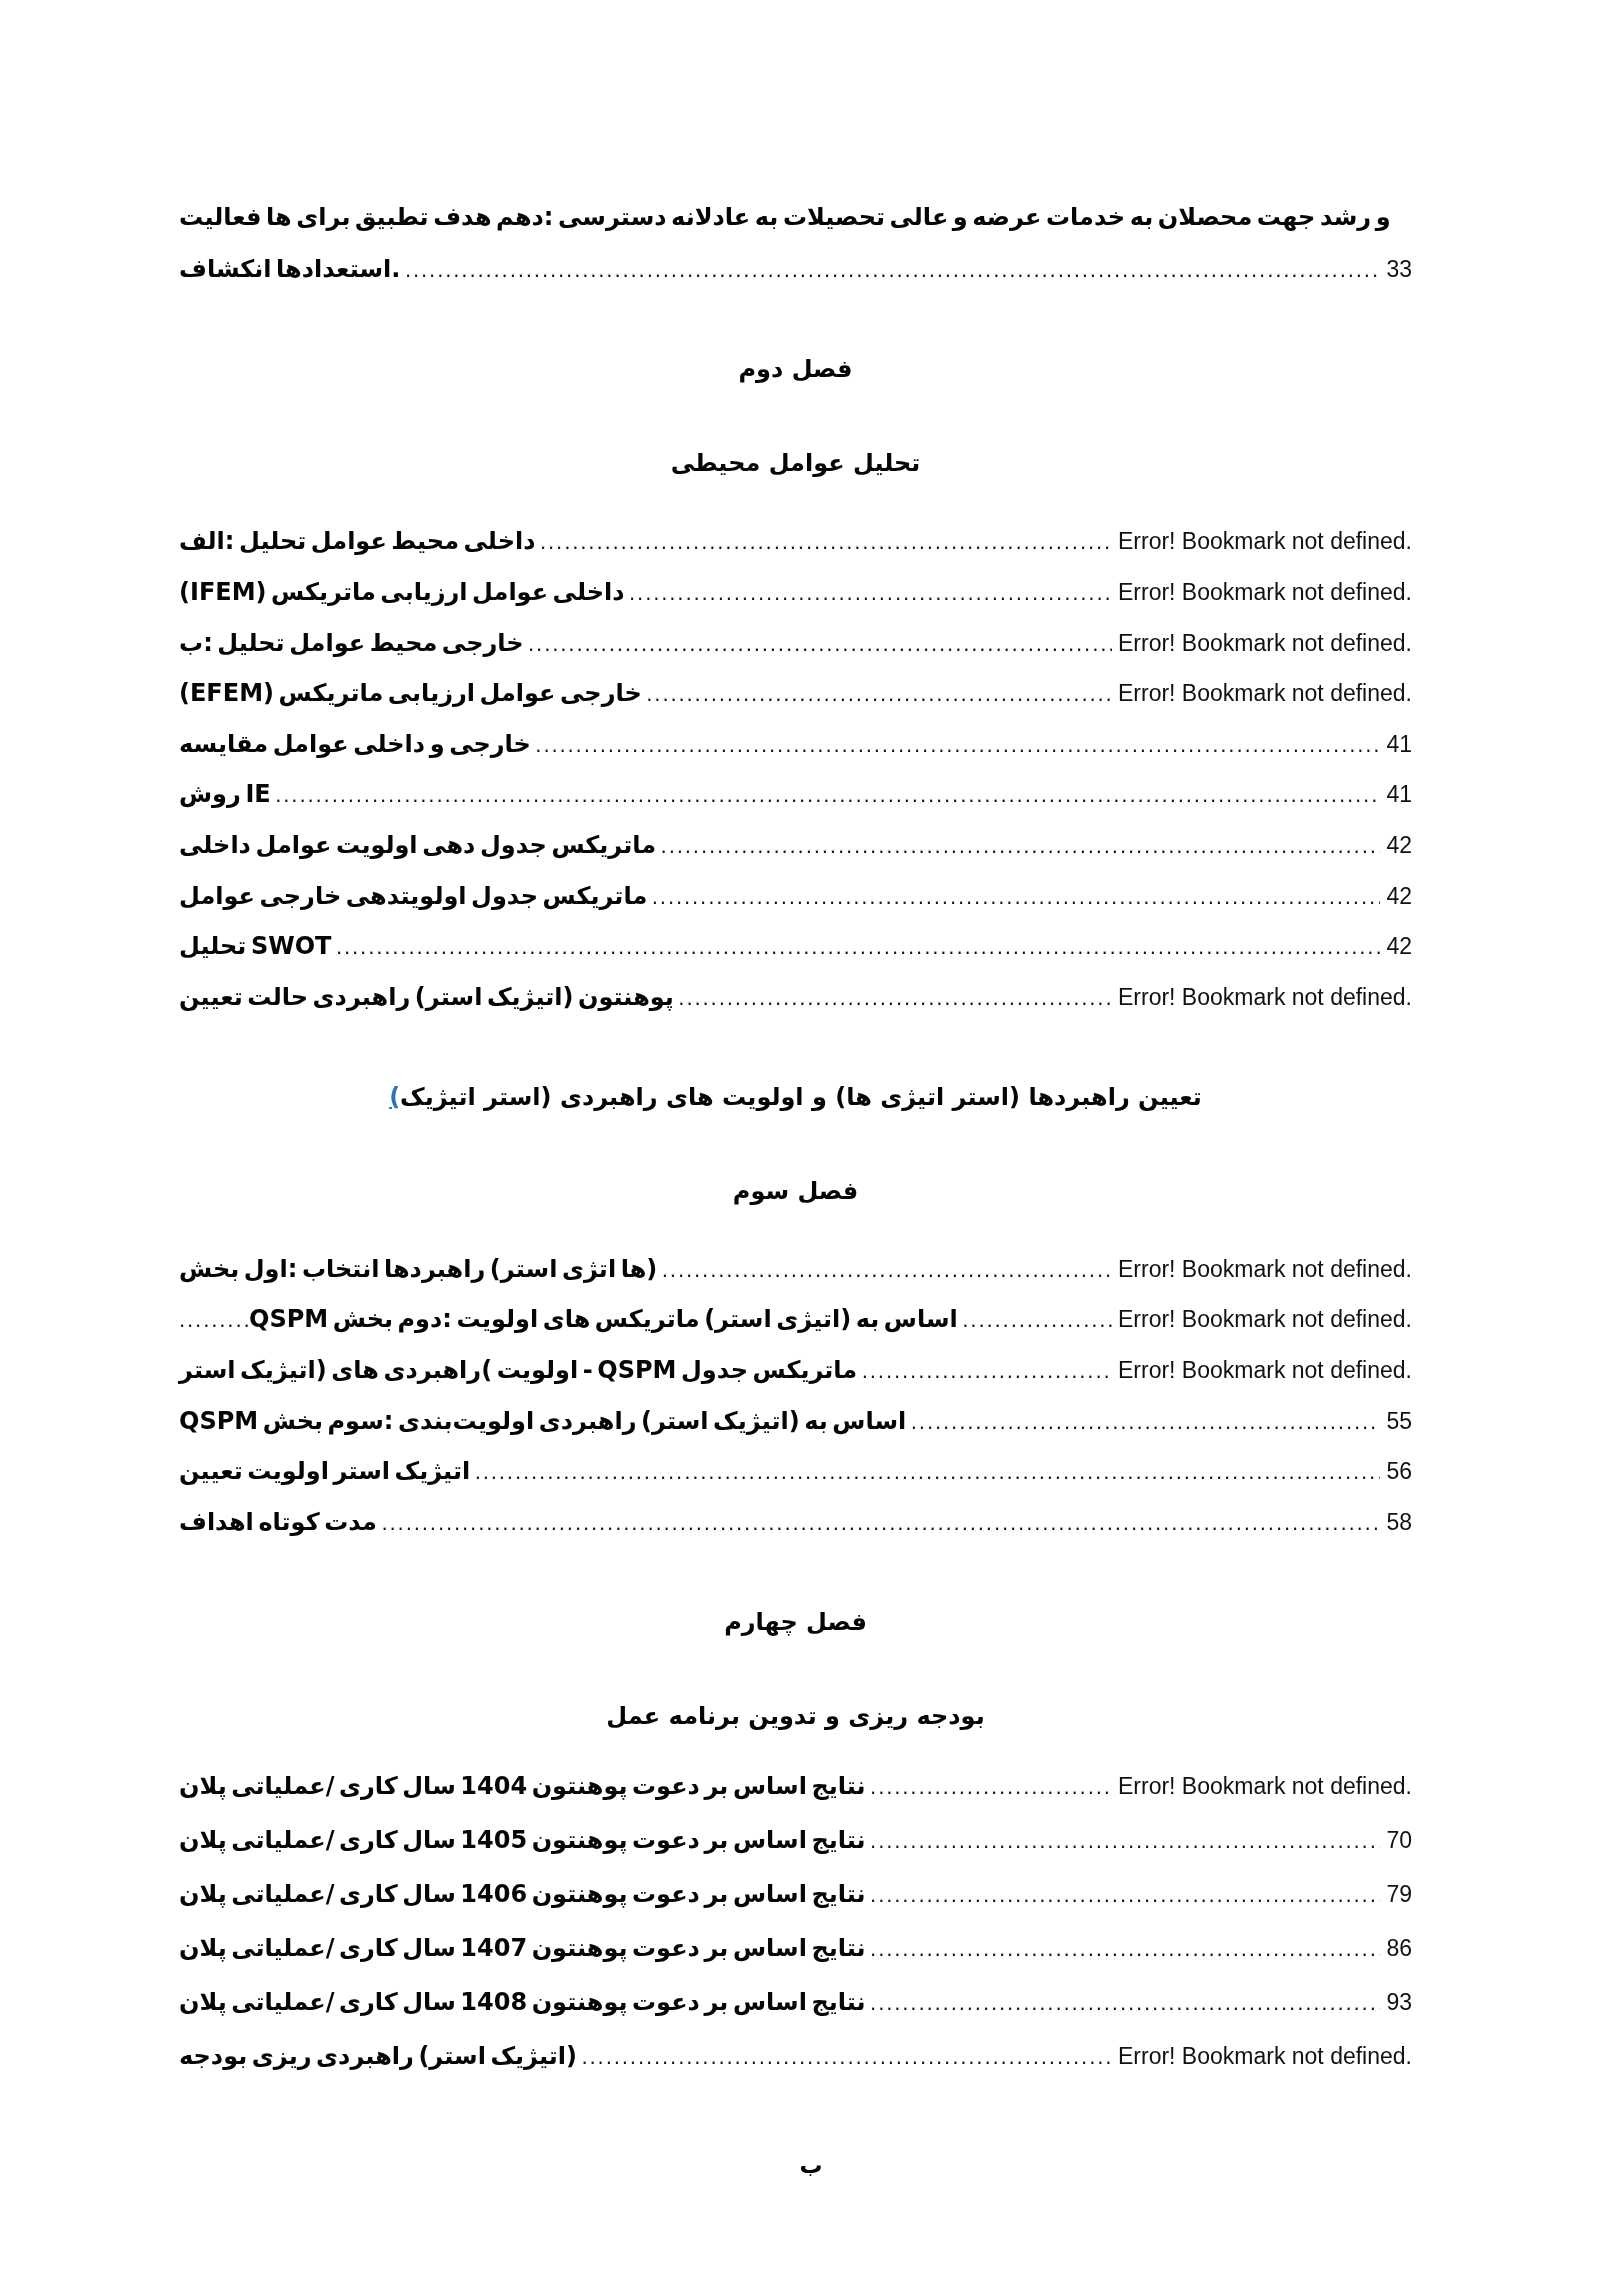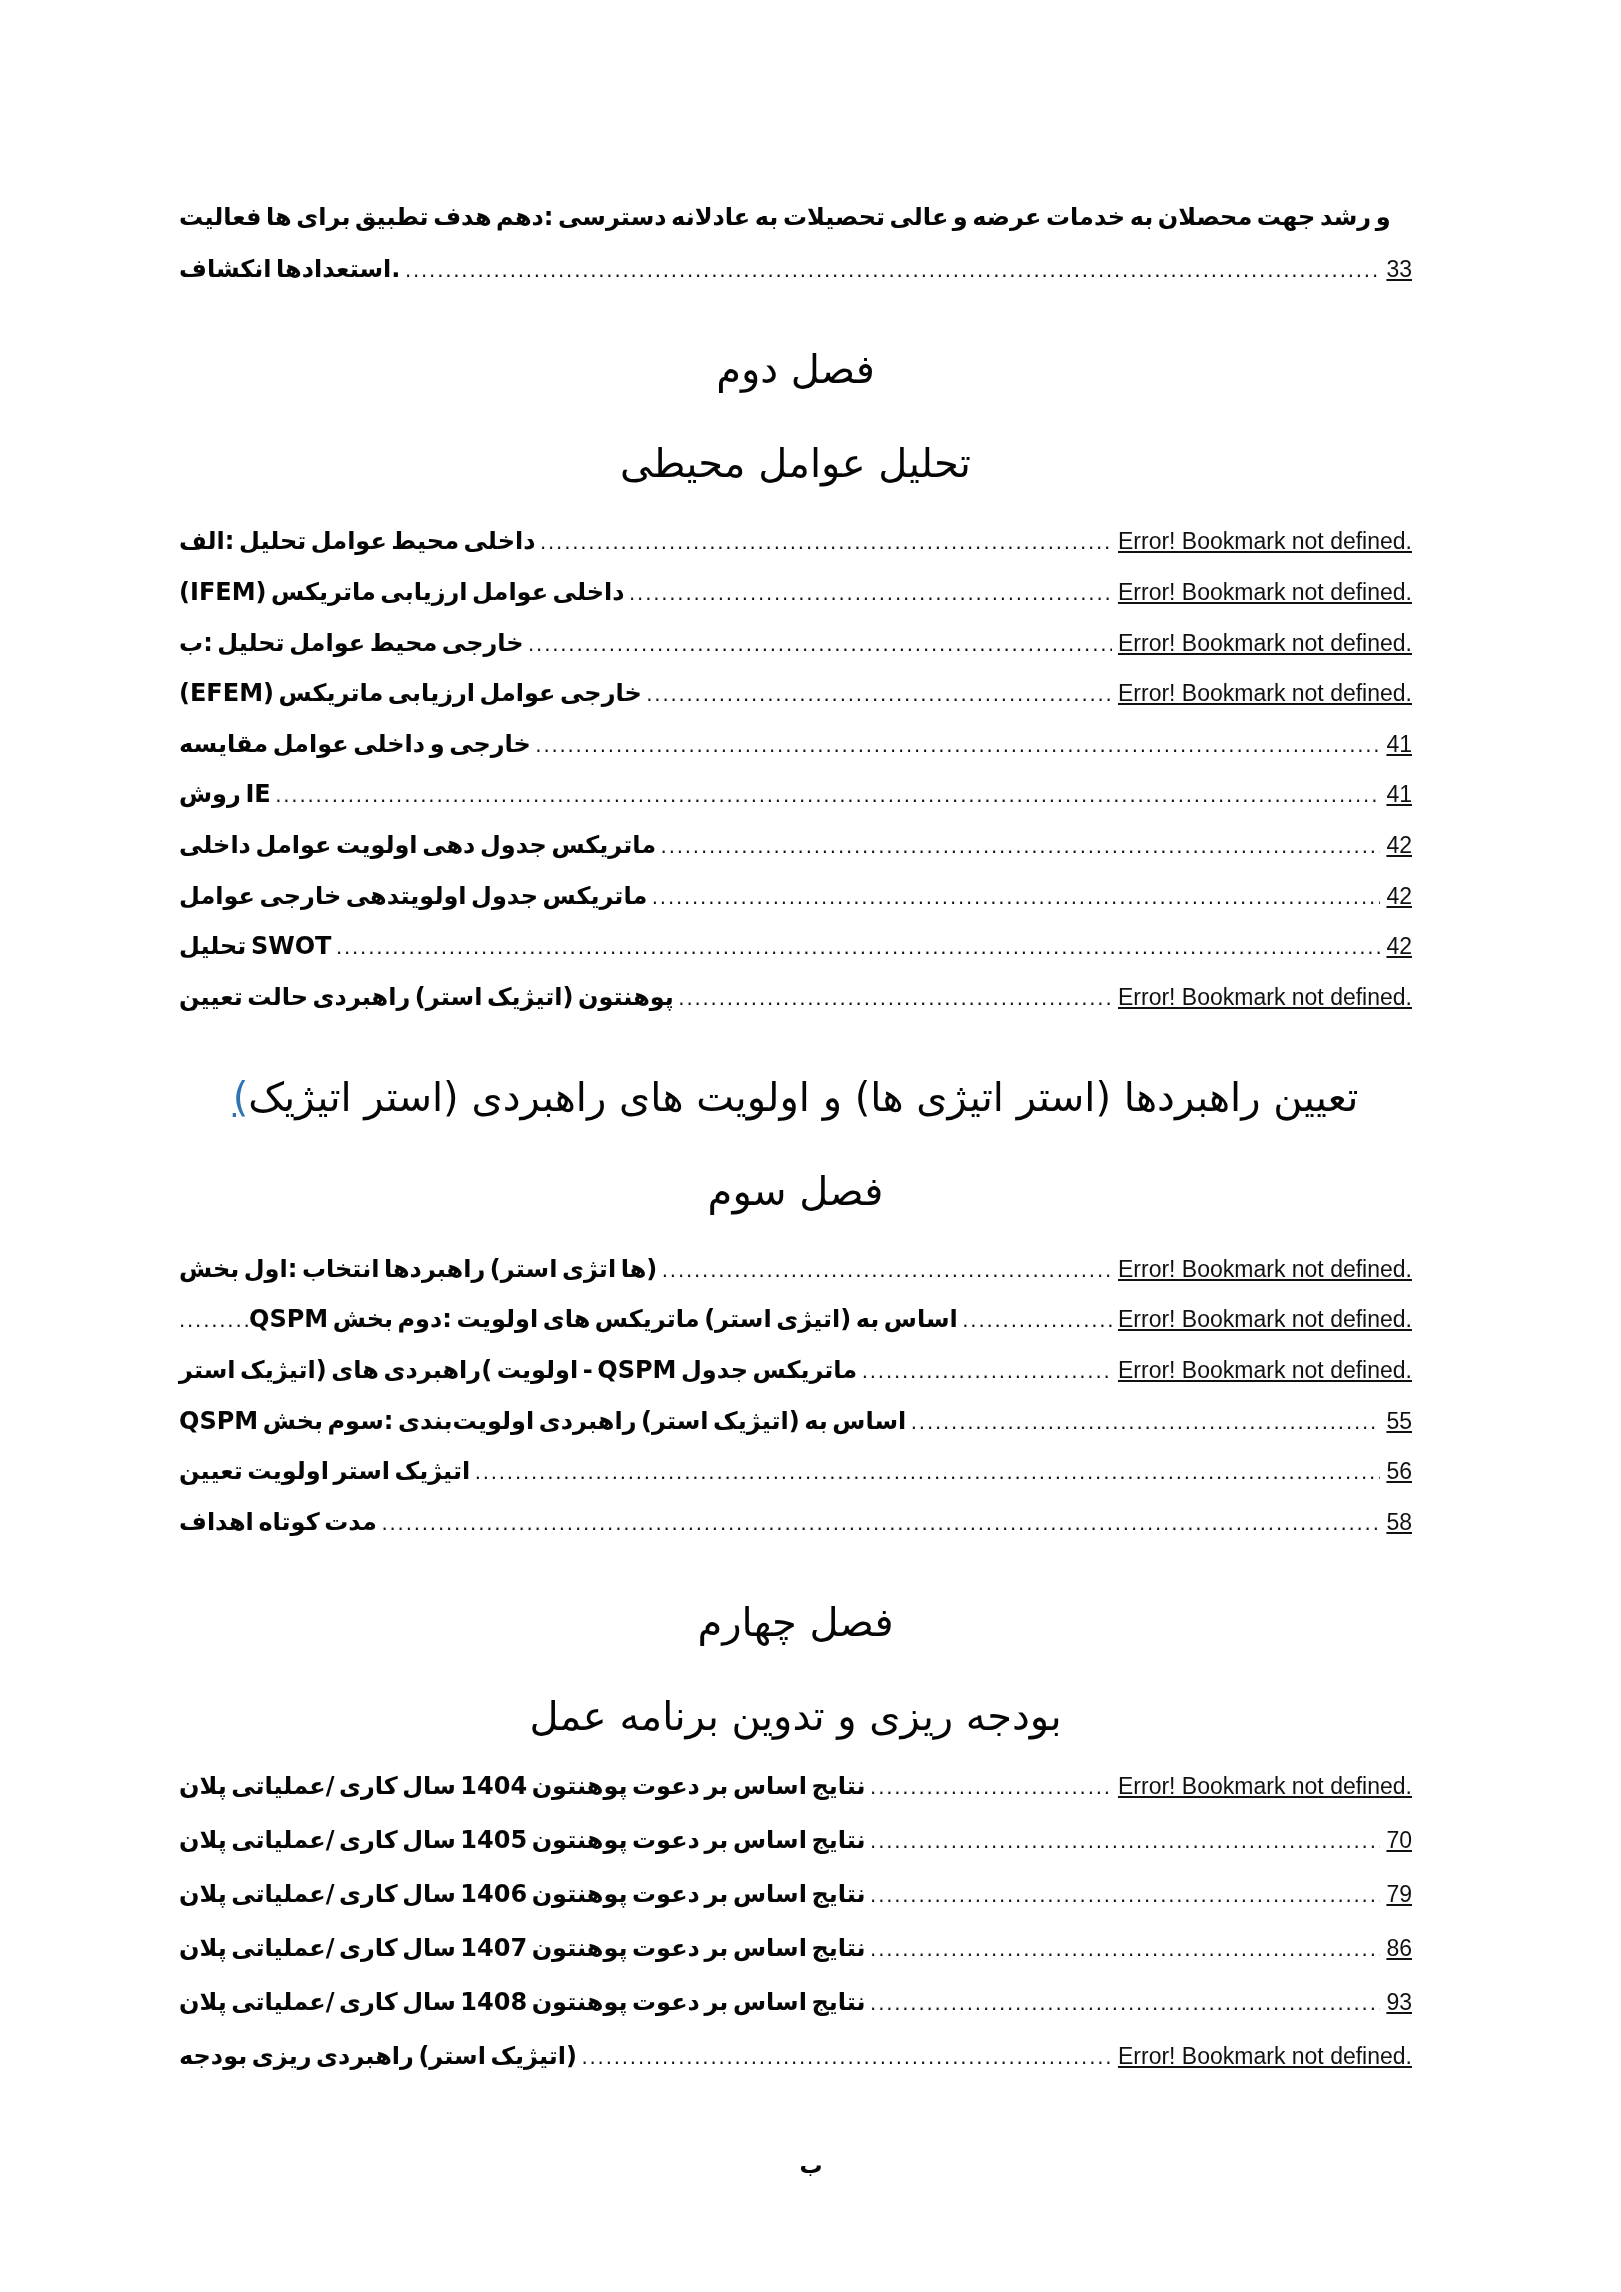--- a/index.html
+++ b/index.html
@@ -61,29 +61,28 @@
     letter-spacing:1.8px;
     color:#111;
   }
   .ref{
     flex:none;
     font-family:"Liberation Sans", sans-serif;
     font-size:23px;
     font-weight:normal;
     color:#111;
     padding-left:1.8px;
-    text-decoration:underline;
   }
   
   .chapter{
     direction:rtl;
     text-align:center;
     font-family:"DejaVu Sans", sans-serif;
-    font-weight:normal;
-    font-size:40px;
+    font-weight:bold;
+    font-size:24px;
     line-height:39px;
     margin-top:64px;
     color:#060606;
   }
   .chapter + .chapter{ margin-top:55px; }
   .chapter + .row{ margin-top:45px; }
   .row.first{ margin-top:22.4px; }
   .row.loose{ margin-top:24px; }
   .row.gap-xl{ margin-top:37px;justify-content:flex-end; }
   .suffix{

